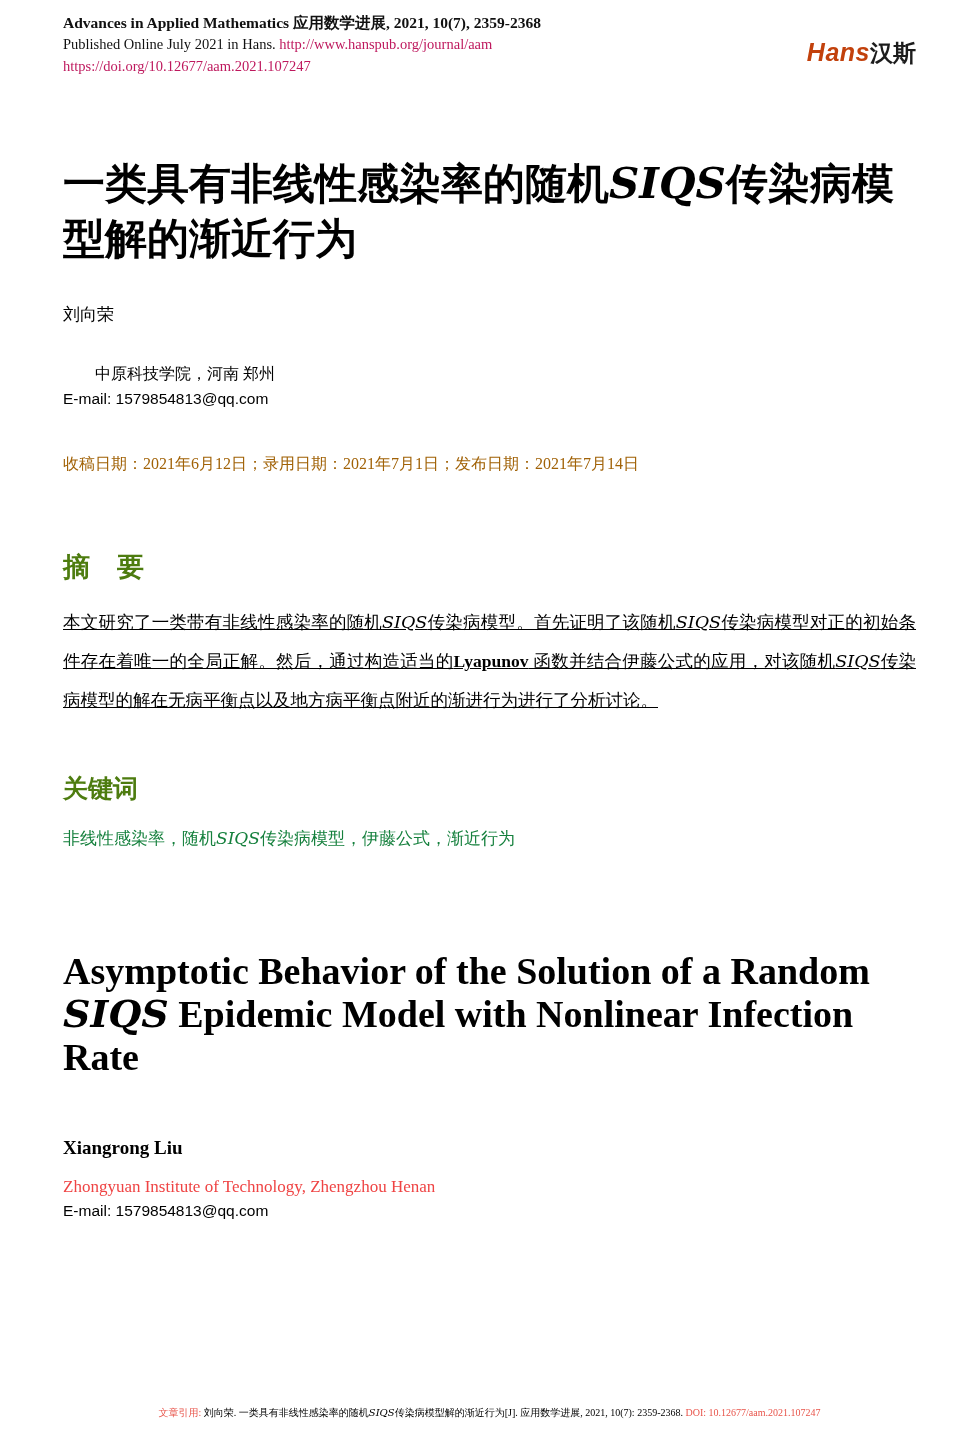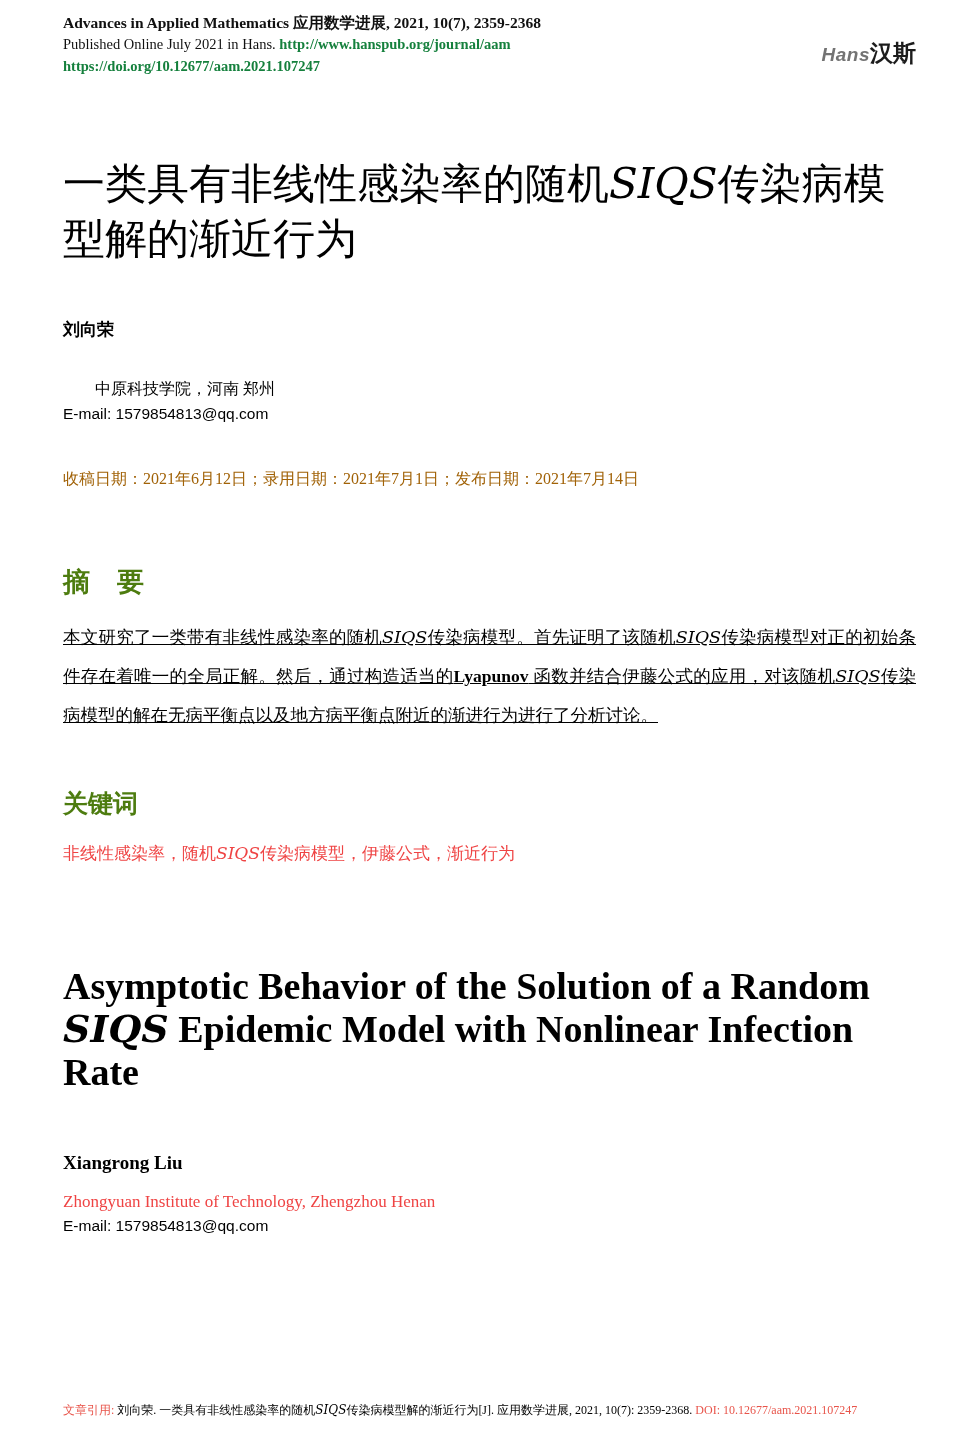--- a/index.html
+++ b/index.html
@@ -11,59 +11,59 @@
     display: flex;
     flex-direction: column;
     font-family: "Liberation Serif", "DejaVu Serif", serif;
     color: #1a1a1a;
     background: #ffffff;
   }
   
   .header-row { display: flex; justify-content: space-between; align-items: flex-start; }
   .journal-line { font-weight: bold; font-size: 15.5px; line-height: 1.45; color: #111; }
   .header-sub { font-size: 14.5px; line-height: 1.5; color: #111; }
-  a.link { color: #15803d; text-decoration: none; cursor: pointer; font-weight: bold; }
+  a.link { color: #be185d; text-decoration: none; cursor: pointer; }
   .logo { margin-top: 26px; white-space: nowrap; font-family: "Liberation Sans", "DejaVu Sans", sans-serif; }
-  .logo-hans { color: #737373; font-weight: bold; font-style: italic; font-size: 19px; letter-spacing: .5px; }
+  .logo-hans { color: #c2410c; font-weight: bold; font-style: italic; font-size: 25px; letter-spacing: .5px; }
   .logo-hanzi { color: #1c1c1c; font-weight: bold; font-size: 23px; }
   
   .zh-title {
     margin: 78px 0 0 0; max-width: 832px;
     font-family: "Liberation Sans", "DejaVu Sans", sans-serif;
-    font-weight: 400; font-size: 42px; line-height: 1.32; color: #000;
+    font-weight: 700; font-size: 42px; line-height: 1.32; color: #000;
   }
   .math { font-family: "DejaVu Serif", serif; font-style: italic; }
-  .zh-author { margin-top: 51px; font-size: 17px; font-weight: bold; color: #000; }
+  .zh-author { margin-top: 36px; font-size: 17px; font-weight: normal; color: #000; }
   .zh-affil { margin-top: 38px; font-size: 16px; color: #000; margin-left: 32px; }
   .email-line { margin-top: 5px; font-family: "Liberation Sans", "DejaVu Sans", sans-serif; font-size: 15.5px; color: #000; }
   .zh-dates { margin-top: 46px; font-size: 16px; color: #a16207; }
   .rule { height: 4px; background: #828282; margin-top: 34px; border: none; }
   .section-heading {
     margin-top: 28px;
     font-family: "Liberation Sans", "DejaVu Sans", sans-serif;
     font-size: 27px; color: #4d7c0f; font-weight: 600;
   }
   .kw-heading { font-size: 25px; margin-top: 34px; }
   .zh-abstract {
     margin-top: 18px; font-size: 17.5px; line-height: 2.24;
     text-align: justify; color: #000;
     font-family: "Liberation Sans", "DejaVu Sans", sans-serif;
     text-decoration: underline;
   }
   .zh-abstract .bold { font-weight: bold; font-family: "Liberation Serif", serif; }
-  .zh-keywords { margin-top: 22px; font-size: 17px; color: #ef4444; font-family: "Liberation Sans", "DejaVu Sans", sans-serif; }
+  .zh-keywords { margin-top: 22px; font-size: 17px; color: #15803d; font-family: "Liberation Sans", "DejaVu Sans", sans-serif; }
   .rule2 { margin-top: 44px; }
   
   .en-title { margin: 44px 0 0 0; max-width: 812px; font-size: 38px; font-weight: bold; line-height: 1.13; color: #000; }
   .en-author { margin-top: 58px; font-size: 19px; font-weight: bold; color: #000; }
   .en-affil { margin-top: 18px; font-size: 17px; color: #ef4444; }
   .en-received { margin-top: 42px; font-size: 16.5px; color: #000; }
   sup.ord { font-style: italic; font-size: 11px; vertical-align: super; line-height: 0; }
   
-  .footer { margin-top: auto; padding-top: 26px; font-size: 12px; line-height: 1.55; color: #000; }
+  .footer { margin-top: auto; padding-top: 26px; font-size: 10px; line-height: 1.55; color: #000; text-align: center; }
   .red { color: #e8544a; }
 </style>
 </head>
 <body>
 
 <div class="page">
 
   <div class="header-row">
     <div>
       <div class="journal-line">Advances in Applied Mathematics 应用数学进展, 2021, 10(7), 2359-2368</div>

